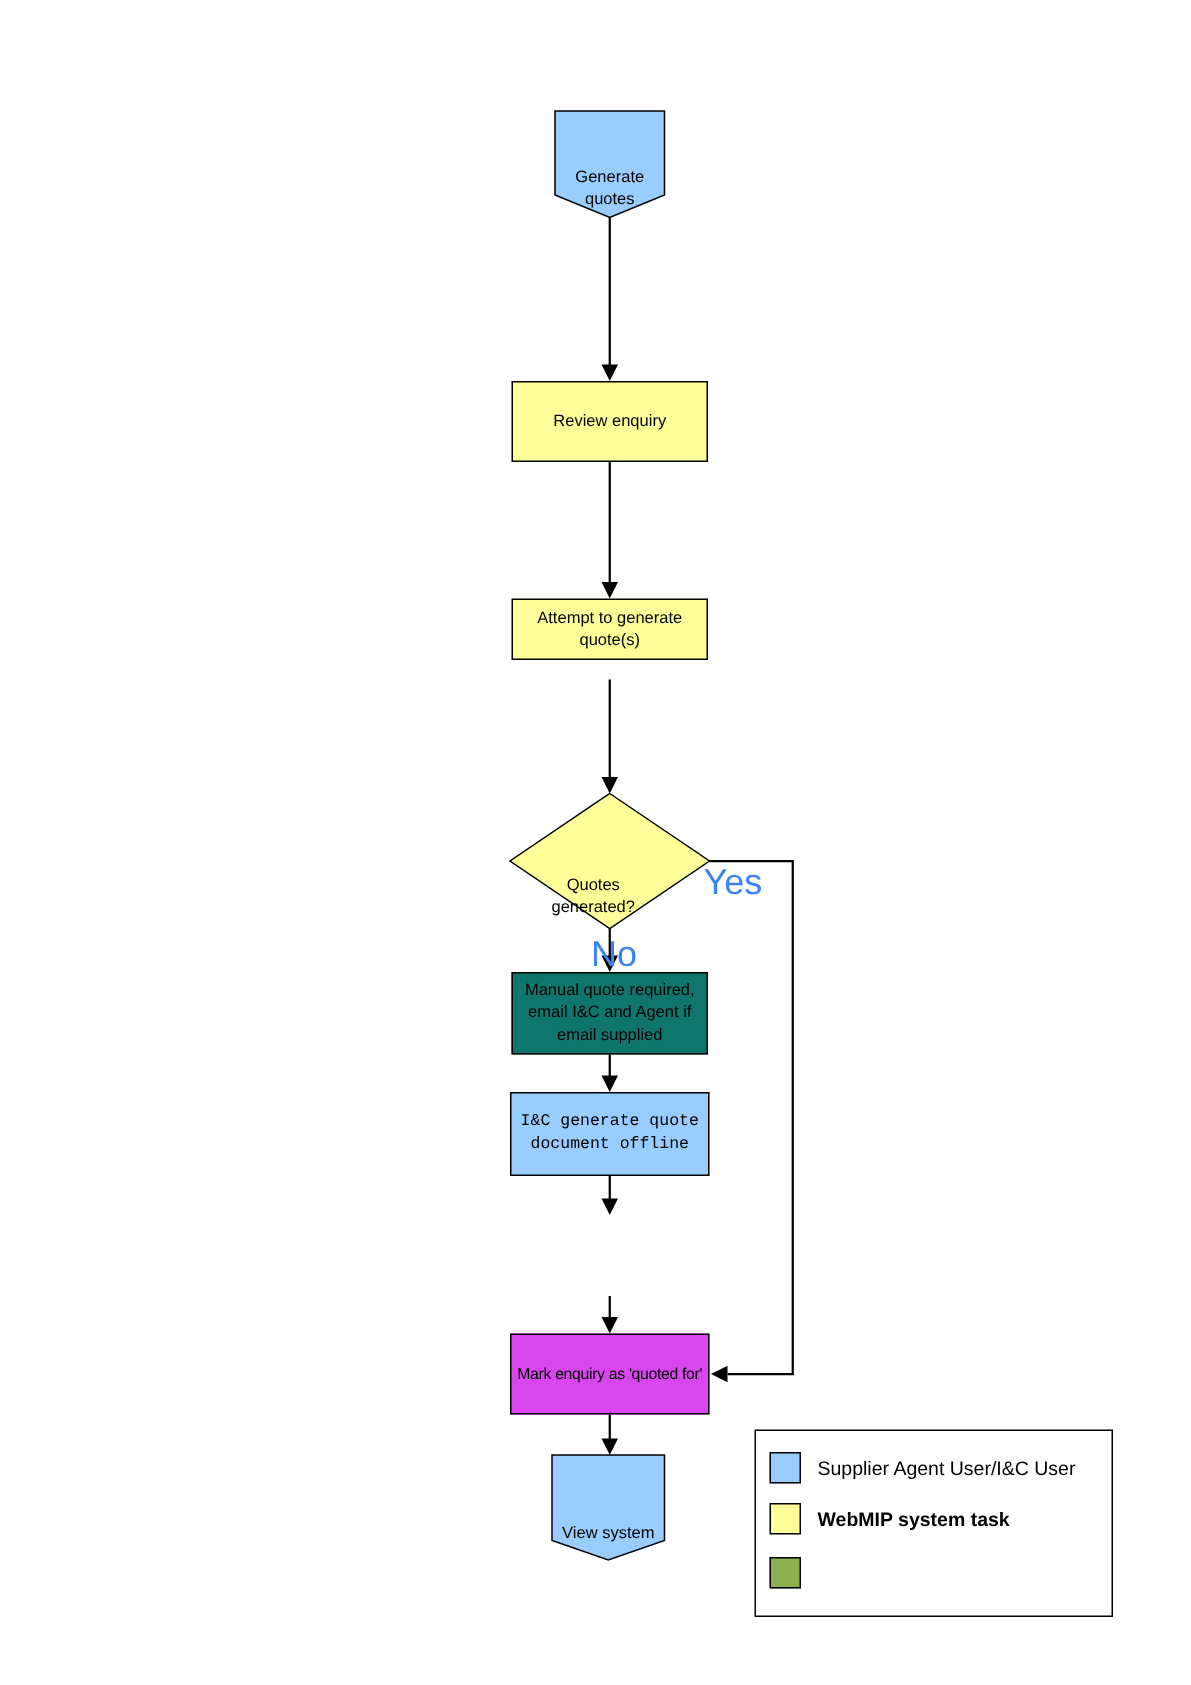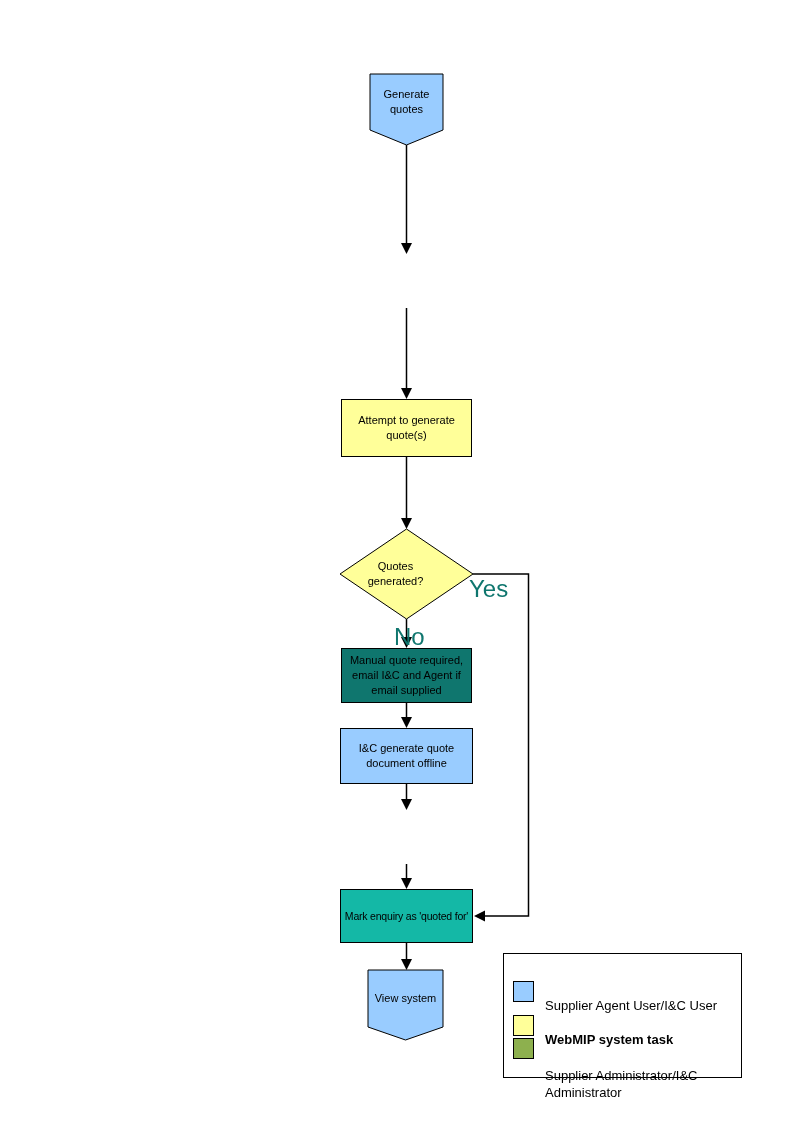--- a/index.html
+++ b/index.html
@@ -33,46 +33,47 @@
 
   .shape-label {
     position: absolute;
     display: flex;
     align-items: center;
     justify-content: center;
     text-align: center;
     font-size: 11px;
     line-height: 15px;
     pointer-events: none;
+    margin-top: 24px;
   }
 
   .edge-label {
     position: absolute;
     font-size: 24px;
     line-height: 24px;
-    color: #0f766e;
+    color: #3b82f6;
   }
 
   .legend {
     position: absolute;
     left: 503px; top: 953px;
     width: 239px; height: 125px;
     border: 1px solid #000;
     background: #fff;
     box-sizing: border-box;
   }
   .legend-row { position: absolute; left: 9px; display: flex; gap: 11px; align-items: center; }
   .legend-row.top-align { align-items: flex-start; }
   .legend-swatch {
     width: 21px; height: 21px;
     border: 1px solid #000;
     box-sizing: border-box;
     flex: none;
   }
-  .legend-label { font-size: 13px; line-height: 17px; max-width: 192px; margin-top: 29px; }
+  .legend-label { font-size: 13px; line-height: 17px; max-width: 192px; }
 </style>
 </head>
 <body>
 
 <div class="page">
 
   <svg class="diagram" width="794" height="1123" viewBox="0 0 794 1123">
 
     <polygon class="shape" points="370,74 443,74 443,130 406.5,145 370,130" fill="#99CCFF"></polygon>
 
@@ -107,42 +108,42 @@
     <path class="edge" d="M473 574 L528.5 574 L528.5 916 L485 916"></path>
     <polygon class="arrowhead" points="485,910.5 485,921.5 474,916"></polygon>
   </svg>
 
   <div class="shape-label" style="left:370px; top:76px; width:73px; height:52px;">Generate quotes</div>
 
   <div class="shape-label" style="left:360px; top:552px; width:71px; height:44px;">Quotes generated?</div>
 
   <div class="shape-label" style="left:368px; top:972px; width:75px; height:52px;">View system</div>
 
+  <div class="node" style="left: 341px; top: 254px; width: 131px; height: 54px; background-color: rgb(255, 255, 153);">Review enquiry</div>
 
-  <div class="node" style="left: 341px; top: 399px; width: 131px; height: 58px; background-color: rgb(255, 255, 153);">Attempt to generate quote(s)</div>
+  <div class="node" style="left: 341px; top: 399px; width: 131px; height: 41px; background-color: rgb(255, 255, 153);">Attempt to generate quote(s)</div>
 
   <div class="node" style="left: 341px; top: 648px; width: 131px; height: 55px; background-color: #0f766e;">Manual quote required, email I&amp;C and Agent if email supplied</div>
 
-  <div class="node" style="left: 340px; top: 728px; width: 133px; height: 56px; background-color: rgb(153, 204, 255);">I&amp;C generate quote document offline</div>
+  <div class="node" style="left: 340px; top: 728px; width: 133px; height: 56px; background-color: rgb(153, 204, 255); font-family: Liberation Mono, monospace;">I&amp;C generate quote document offline</div>
 
 
-  <div class="node oneline" style="left: 340px; top: 889px; width: 133px; height: 54px; background-color: #14b8a6;">Mark enquiry as 'quoted for'</div>
+  <div class="node oneline" style="left: 340px; top: 889px; width: 133px; height: 54px; background-color: #d946ef;">Mark enquiry as 'quoted for'</div>
 
   <div class="edge-label" style="left:469px; top:577px;">Yes</div>
 
   <div class="edge-label" style="left:394px; top:625px;">No</div>
 
   <div class="legend">
     <div class="legend-row" style="top:14px;">
       <div class="legend-swatch" style="background-color: rgb(153, 204, 255);"></div>
       <div class="legend-label">Supplier Agent User/I&amp;C User</div>
     </div>
     <div class="legend-row" style="top:48px;font-weight:bold;">
       <div class="legend-swatch" style="background-color: rgb(255, 255, 153);"></div>
       <div class="legend-label">WebMIP system task</div>
     </div>
     <div class="legend-row top-align" style="top:84px;">
       <div class="legend-swatch" style="background-color: rgb(141, 176, 78);"></div>
-      <div class="legend-label">Supplier Administrator/I&amp;C Administrator</div>
     </div>
   </div>
 
 </div>
 
 </body></html>

